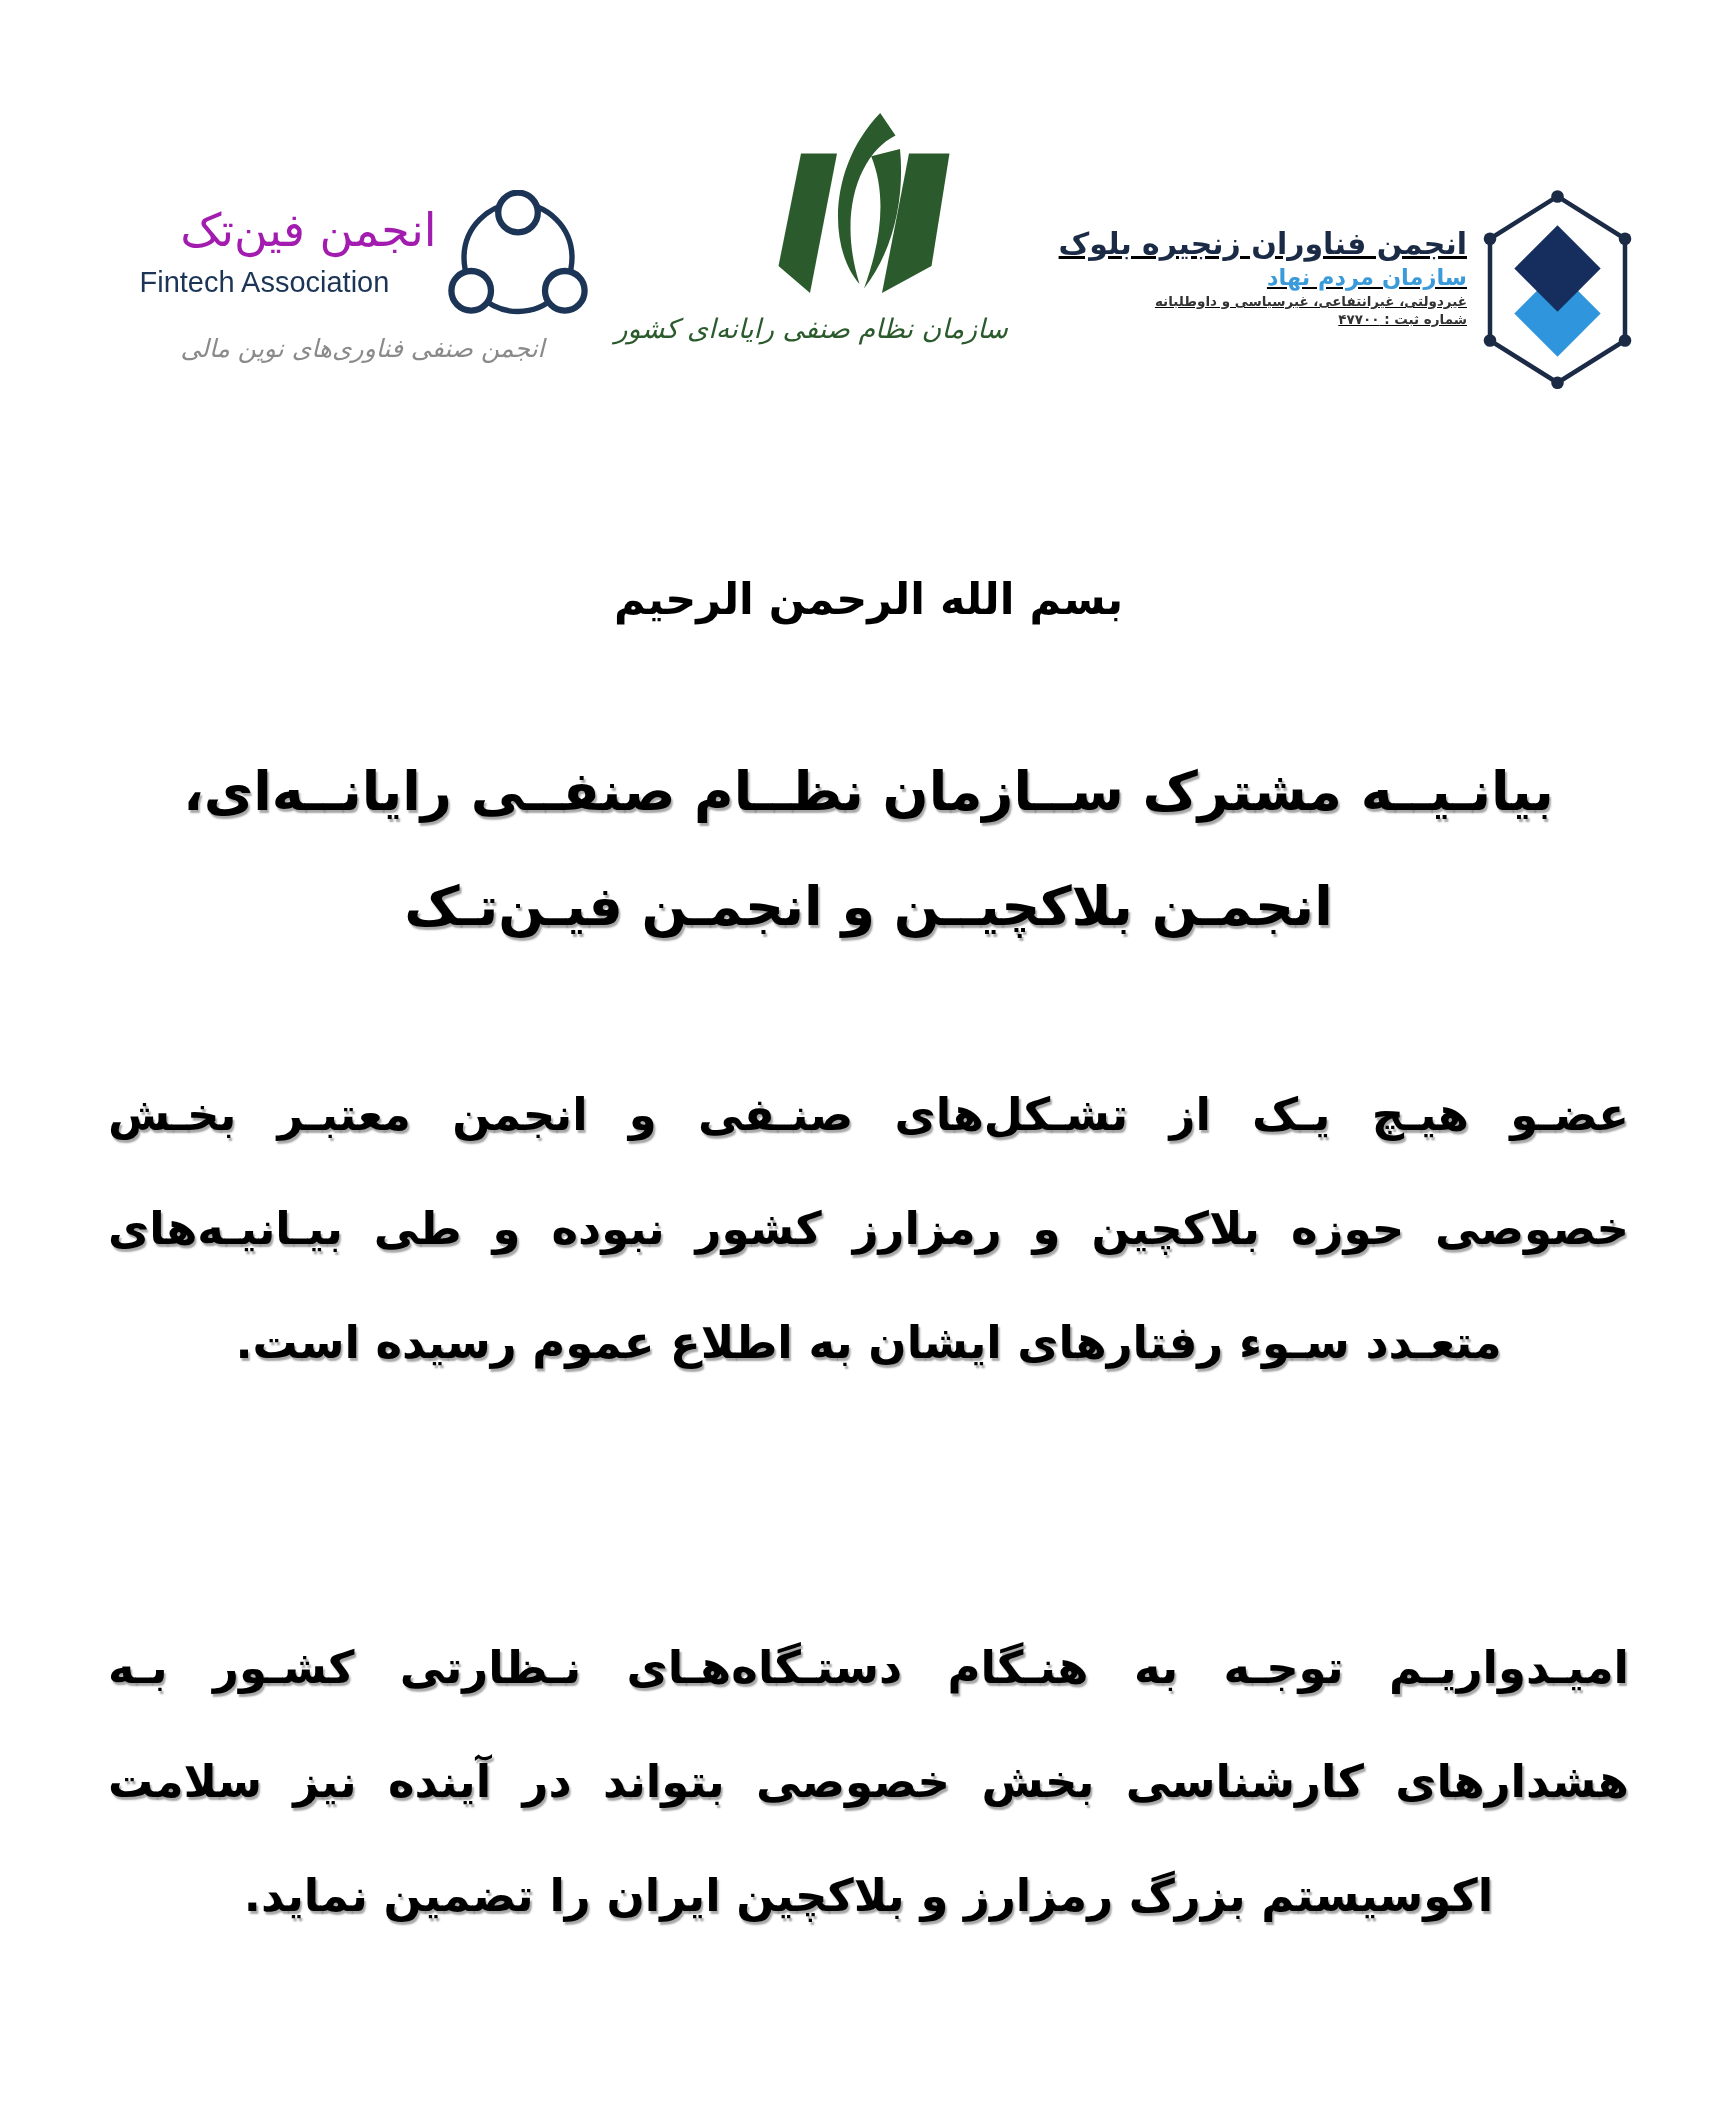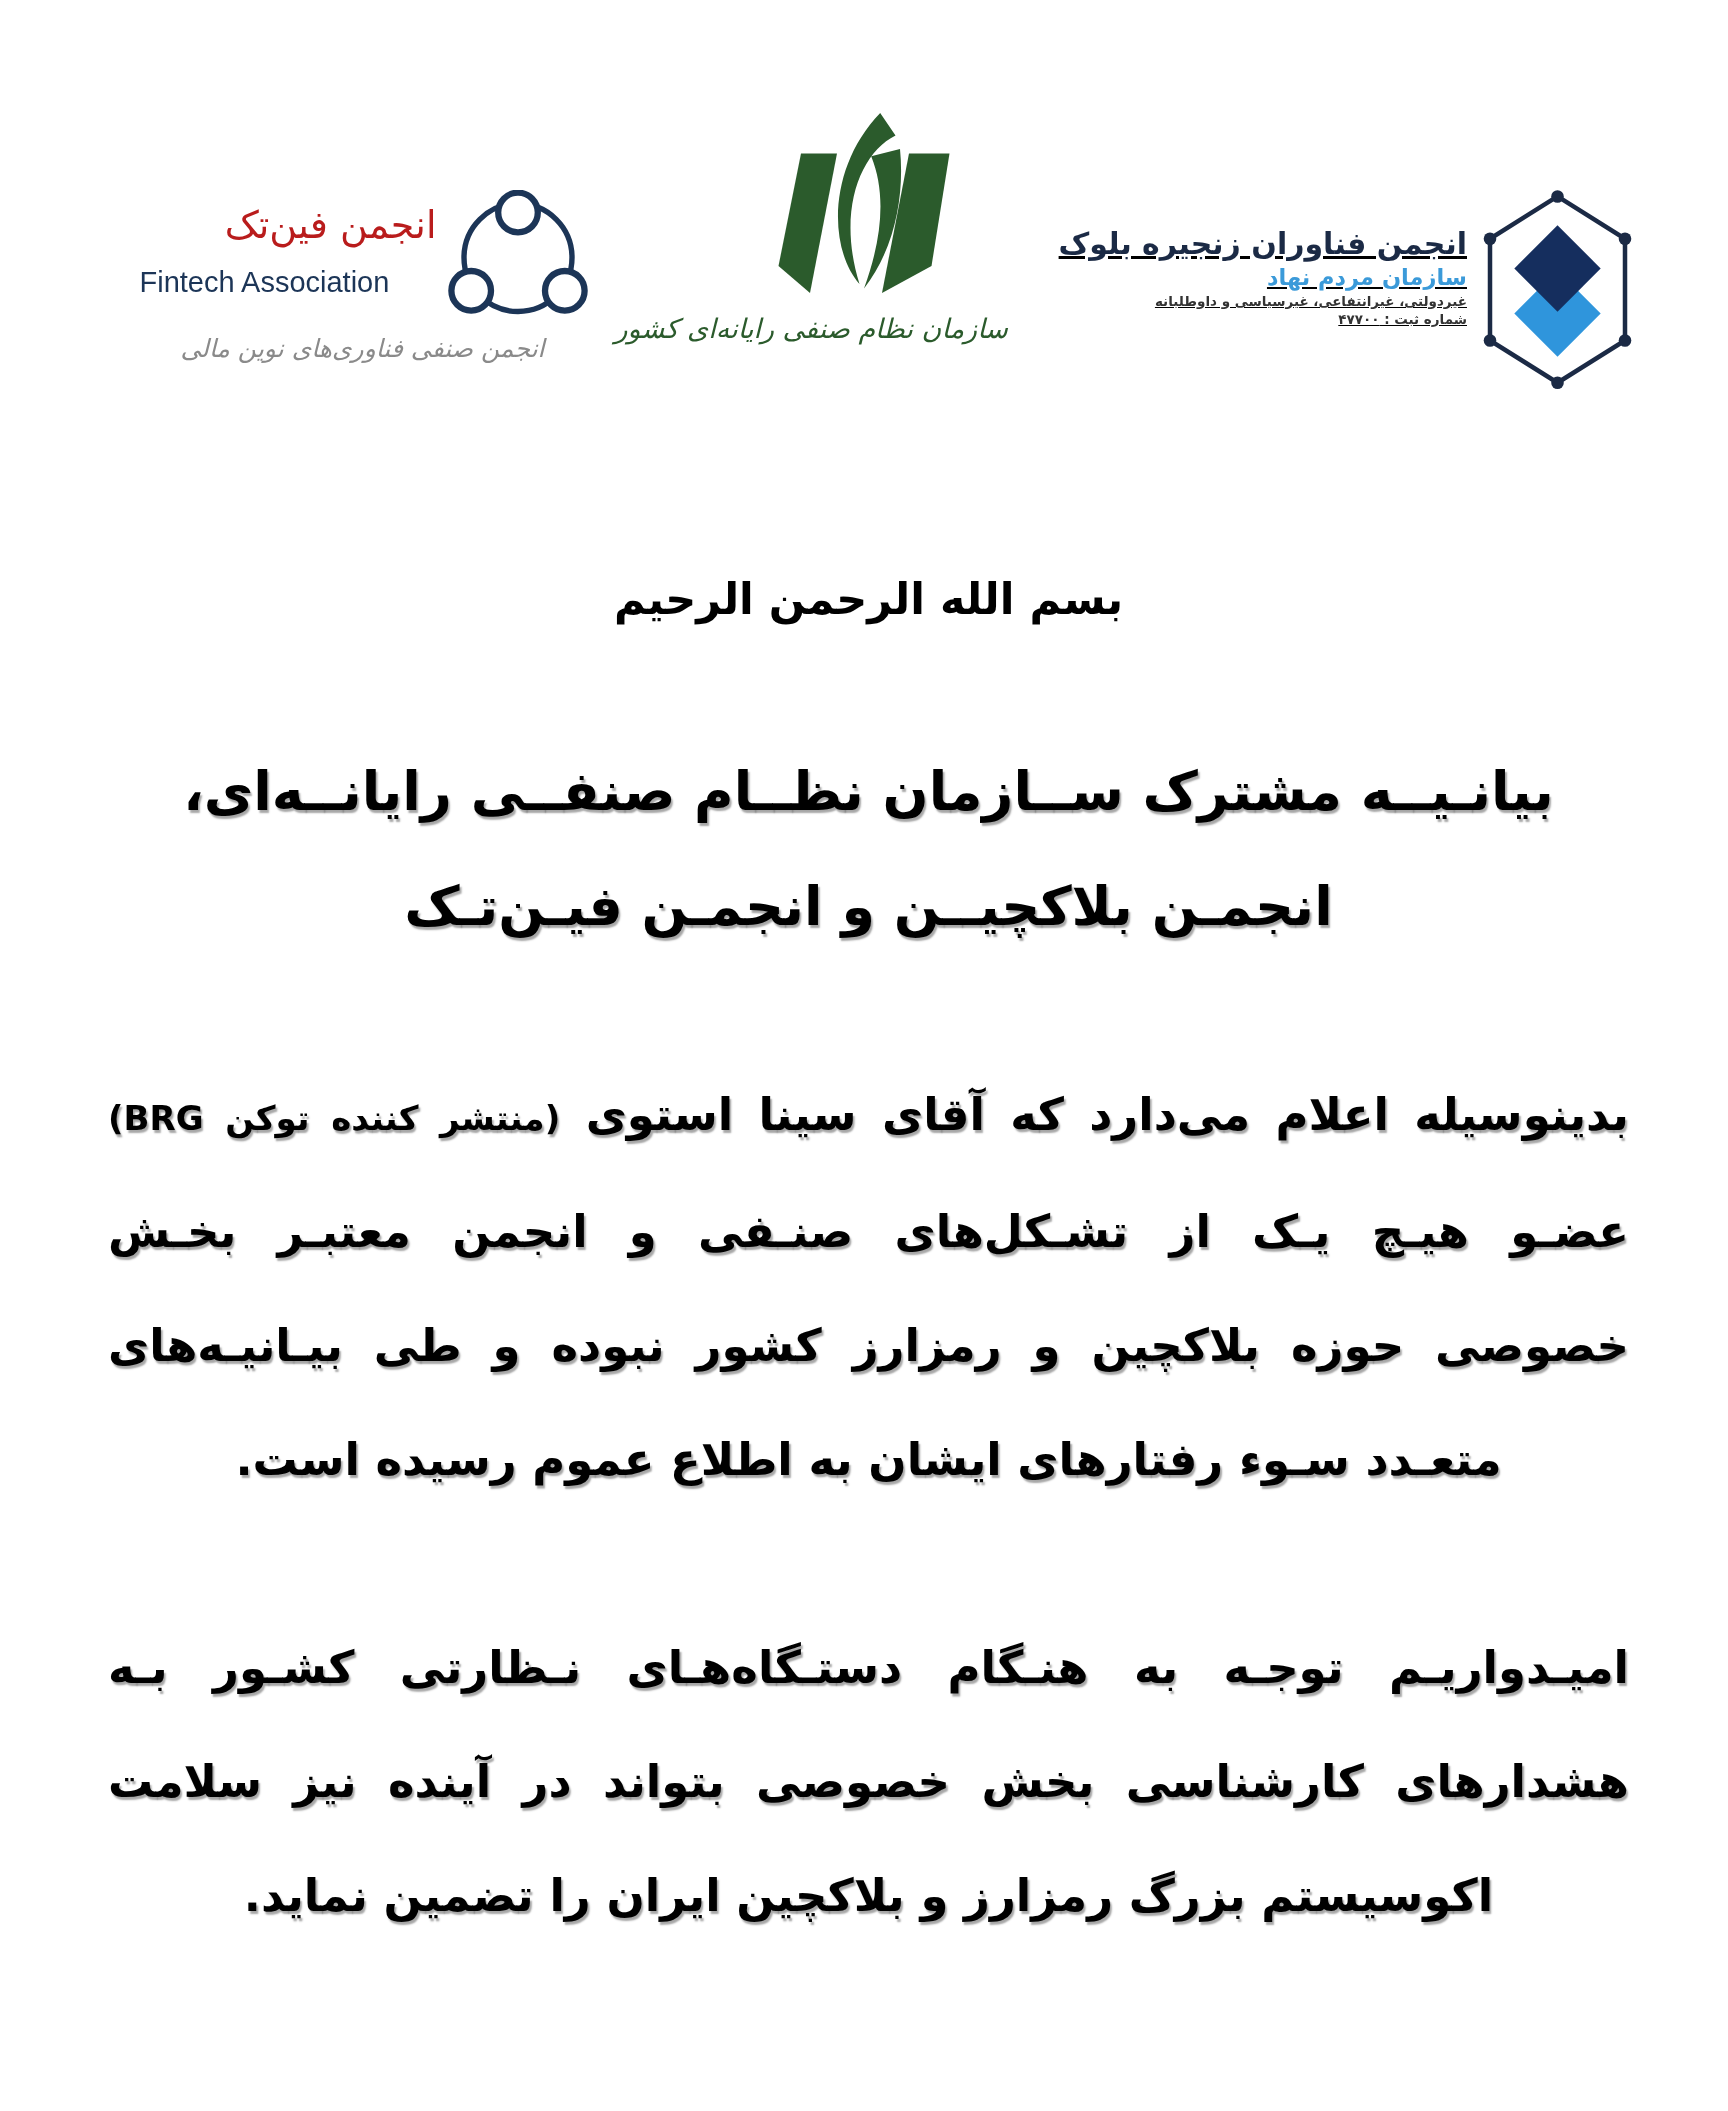--- a/index.html
+++ b/index.html
@@ -112,22 +112,22 @@
       width: 144px;
       height: 135px;
     }
     .ft-fa {
       position: absolute;
       left: 4.5px;
       top: 18px;
       width: 297px;
       text-align: right;
       direction: rtl;
-      font-size: 38px;
-      color: #b91c1c;
+      font-size: 46px;
+      color: #a21caf;
       white-space: nowrap;
     }
     .ft-en {
       position: absolute;
       left: 4.5px;
       top: 81px;
       font-family: "Liberation Sans", sans-serif;
       font-size: 29px;
       color: #1c3557;
       white-space: nowrap;
@@ -238,24 +238,20 @@
 </div>
 
 <div class="doc bismillah">بسم الله الرحمن الرحیم</div>
 
 <div class="doc title">
   <span class="line">بیانـیــه مشترک ســازمان نظــام صنفــی رایانــه‌ای،</span>
   <span class="line">انجمـن بلاکچیــن و انجمـن فیـن‌تـک</span>
 </div>
 
 <div class="doc para para-1">
-  <span class="line">
-    <span>بدینوسیله اعلام می‌دارد که آقای سینا استوی</span>
-    <span class="token">(منتشر کننده توکن BRG)</span>
-  </span>
   <span class="line">عضـو هیـچ یـک از تشـکل‌های صنـفی و انجمن معتبـر بخـش</span>
   <span class="line">خصوصی حوزه بلاکچین و رمزارز کشور نبوده و طی بیـانیـه‌های</span>
   <span class="line last">متعـدد سـوء رفتارهای ایشان به اطلاع عموم رسیده است.</span>
 </div>
 
 <div class="doc para para-2">
   <span class="line">امیـدواریـم توجـه به هنـگام دستـگاه‌هـای نـظارتی کشـور بـه</span>
   <span class="line">هشدارهای کارشناسی بخش خصوصی بتواند در آینده نیز سلامت</span>
   <span class="line last">اکوسیستم بزرگ رمزارز و بلاکچین ایران را تضمین نماید.</span>
 </div>

